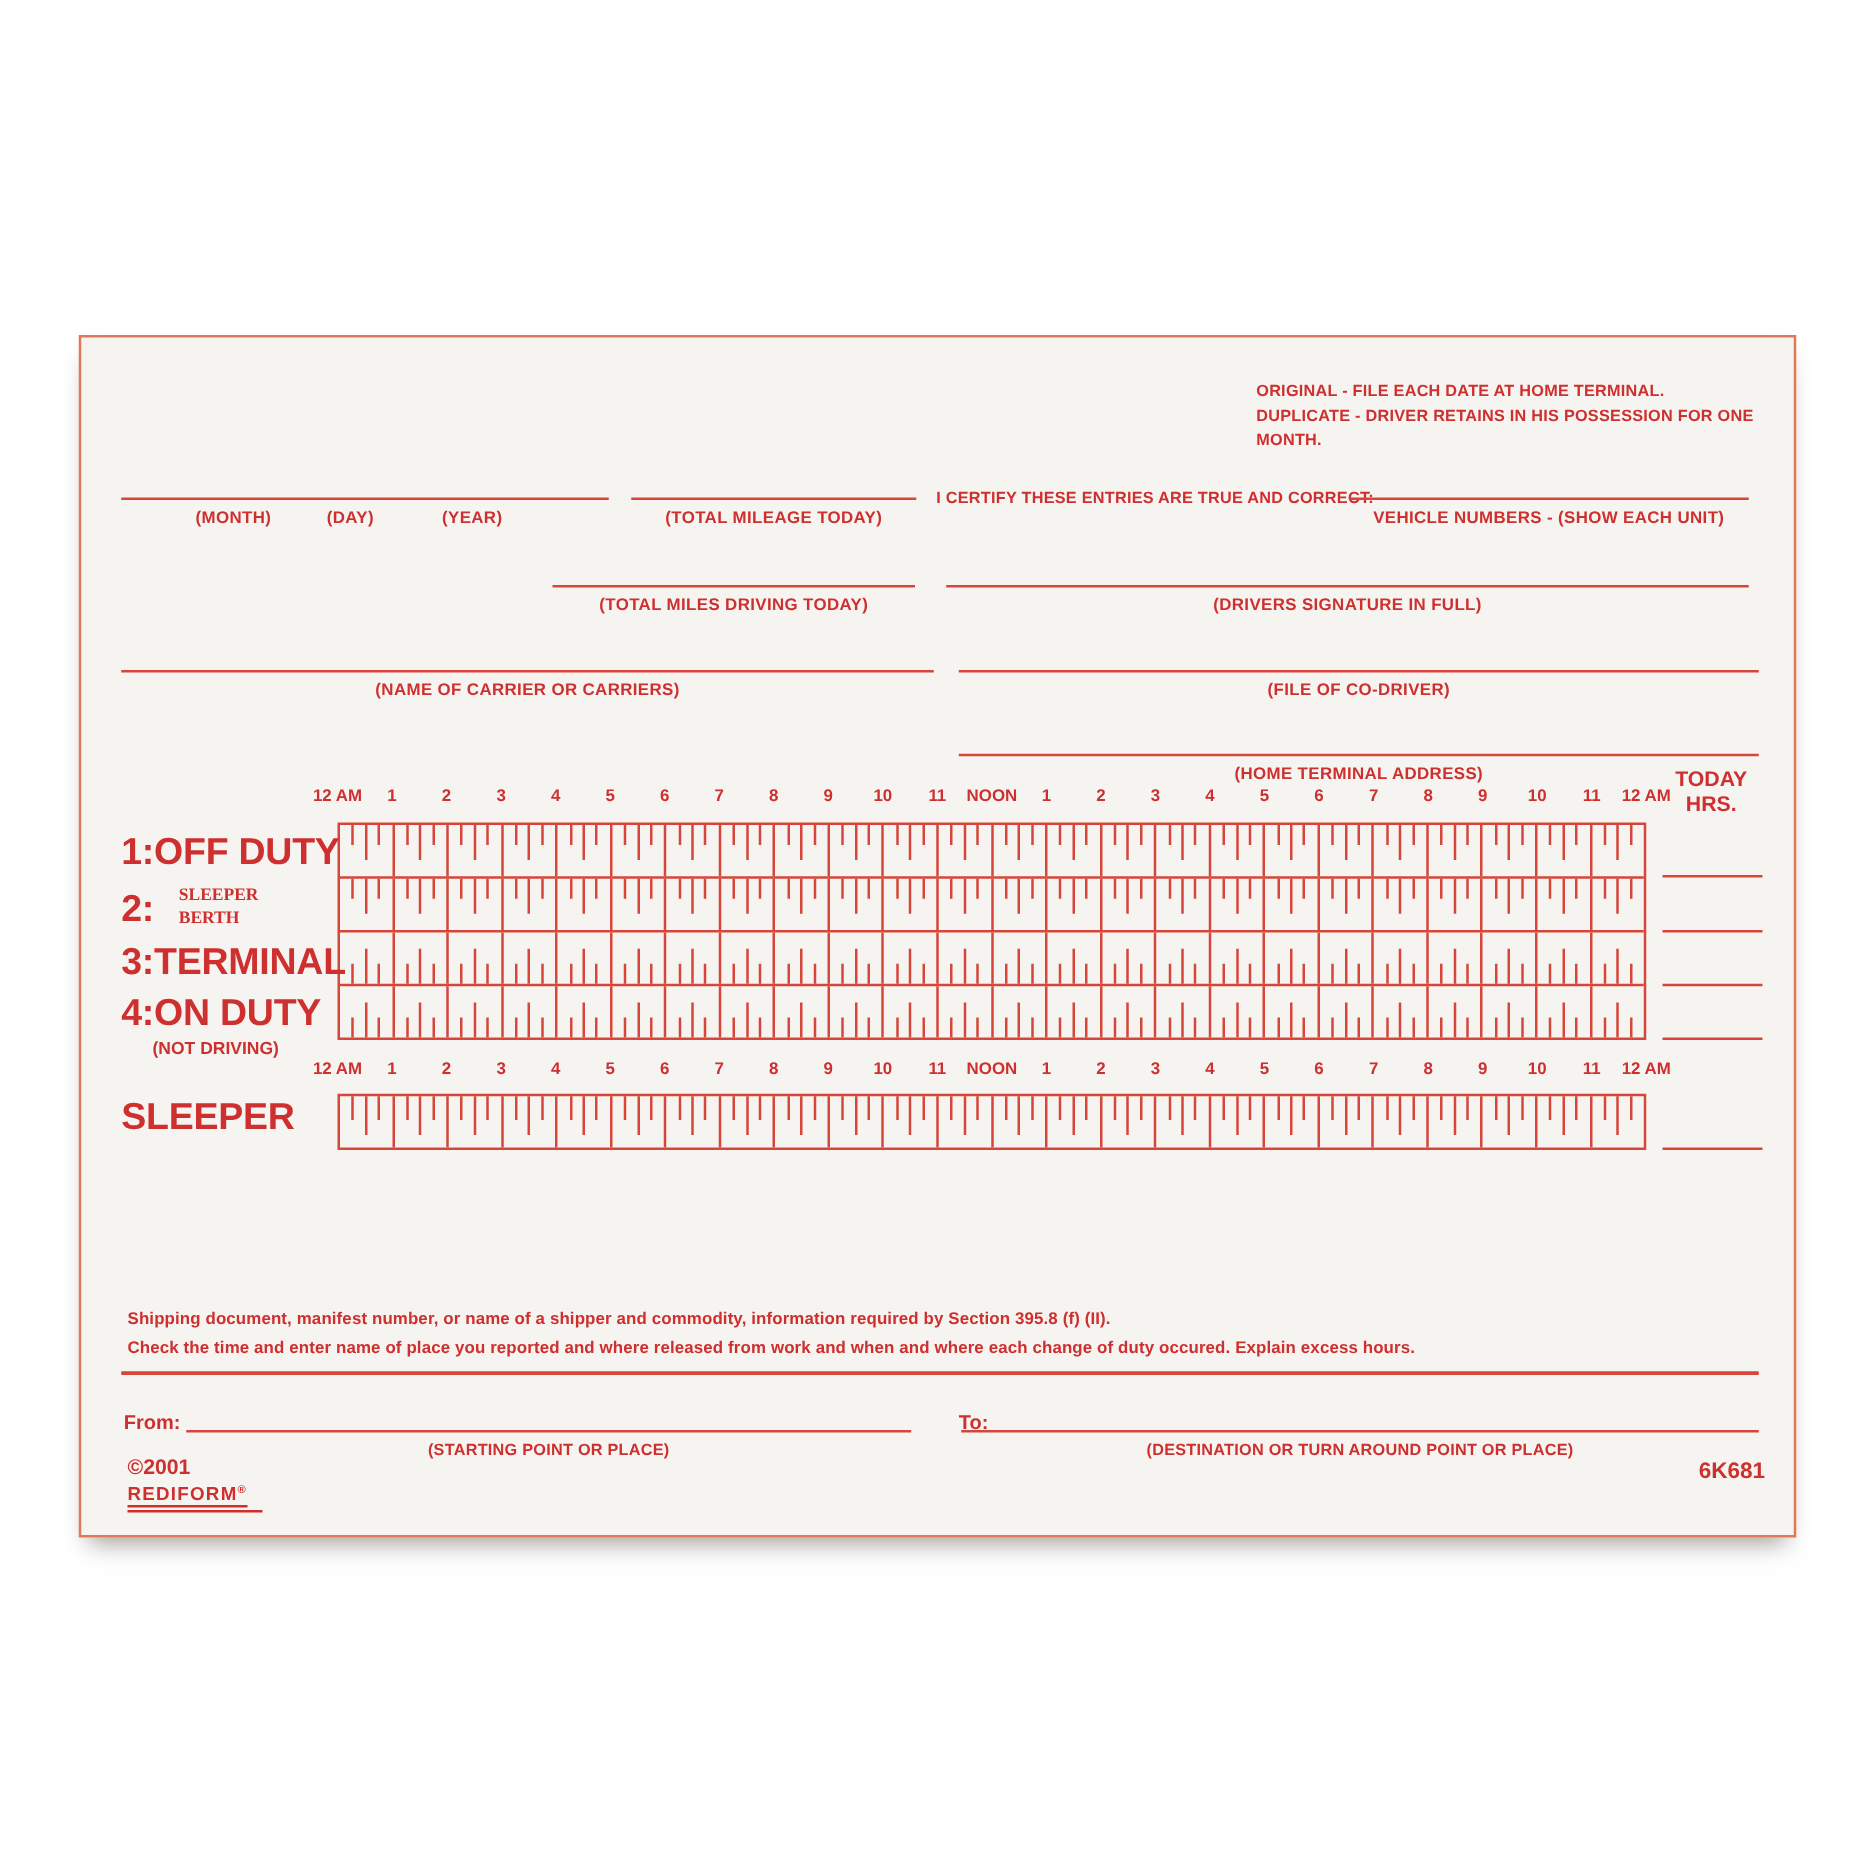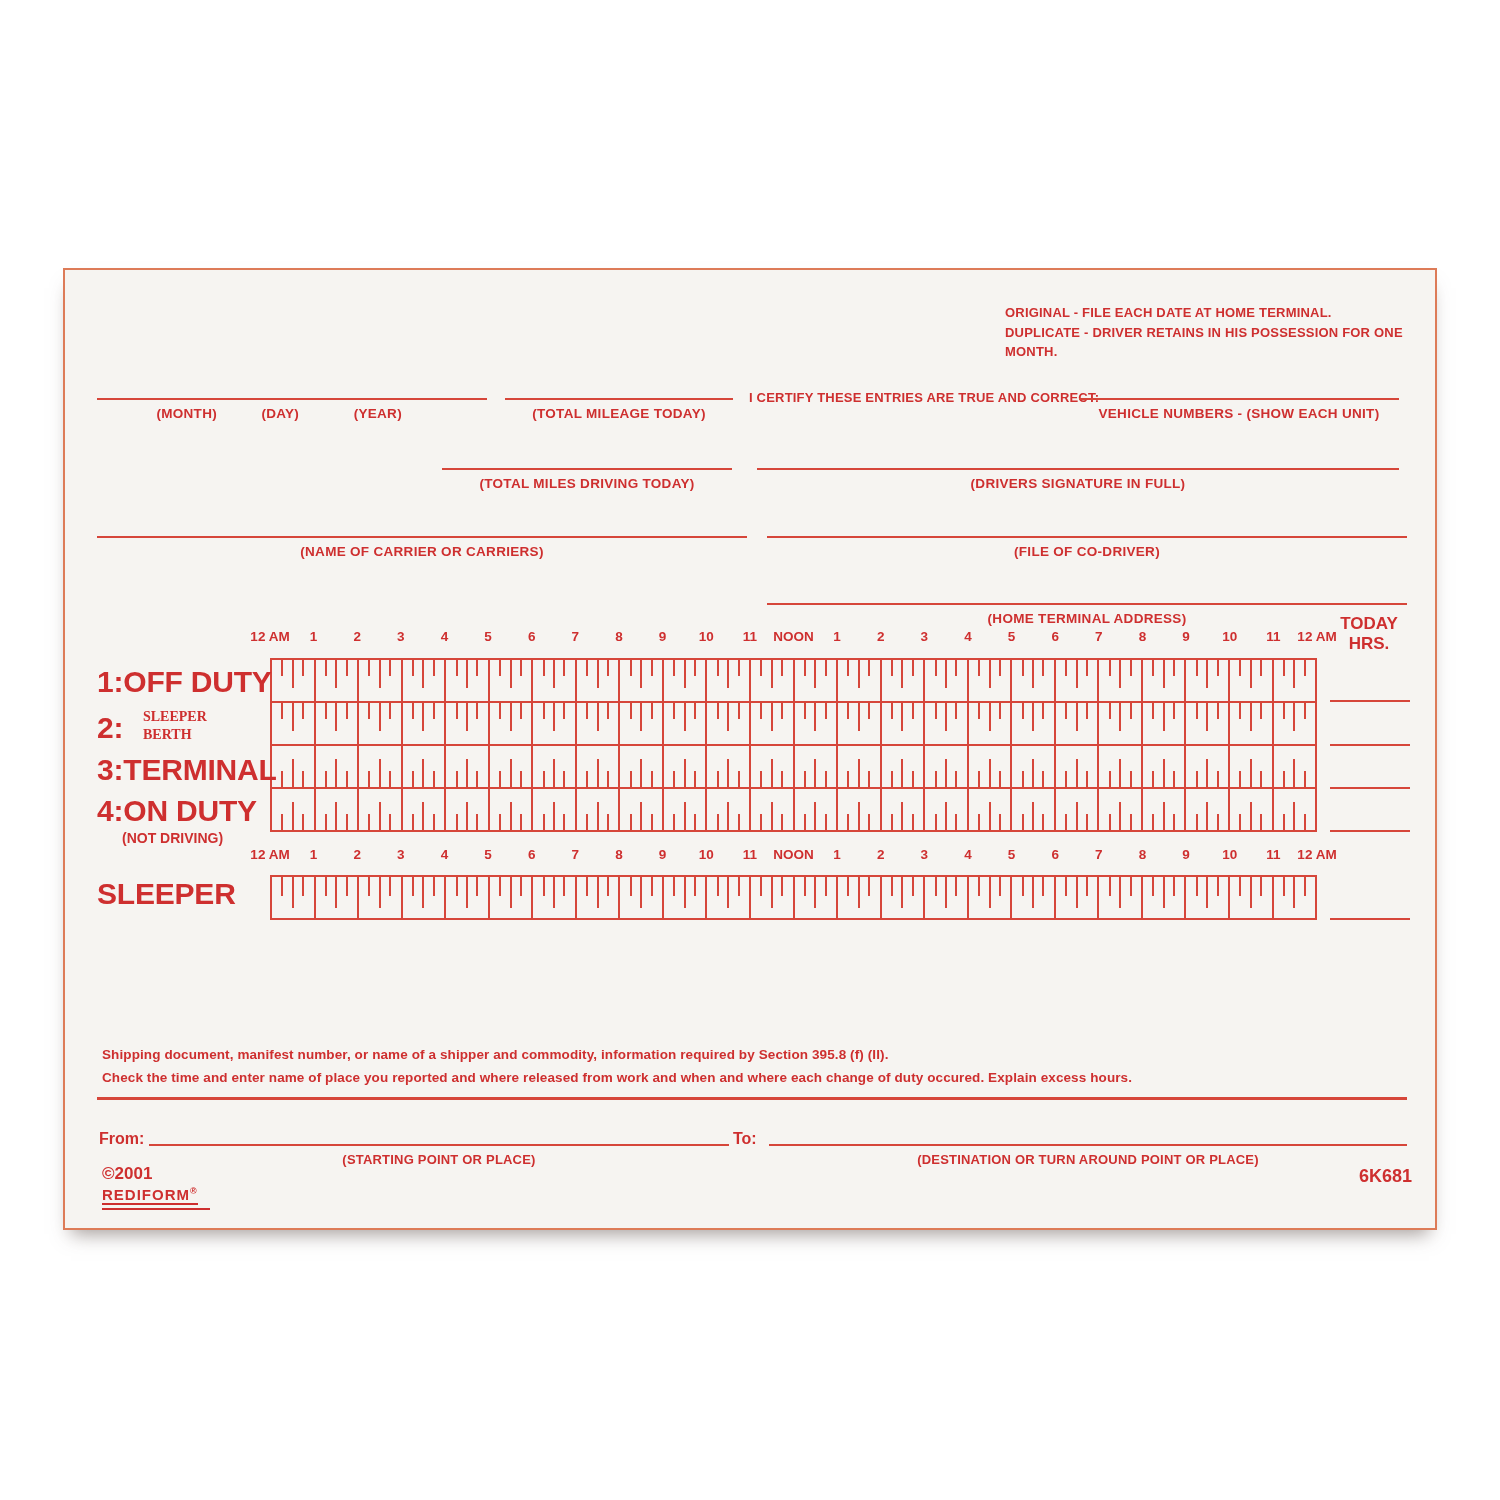--- a/index.html
+++ b/index.html
@@ -816,21 +816,21 @@
 
   <div class="abs notes">
     <div>Shipping document, manifest number, or name of a shipper and commodity, information required by Section 395.8 (f) (II).</div>
     <div>Check the time and enter name of place you reported and where released from work and when and where each change of duty occured.  Explain excess hours.</div>
   </div>
   <div class="abs separator"></div>
 
   <div class="abs ft-label" style="left:34px;top:860px;">From:</div>
   <div class="abs ft-line" style="left:84px;top:874px;width:580px;"></div>
   <div class="abs ft-sub" style="left:84px;top:882px;width:580px;">(STARTING POINT OR PLACE)</div>
-  <div class="abs ft-label" style="left:668px;top:860px;">To:</div>
+  <div class="abs ft-label" style="left:702px;top:860px;">To:</div>
   <div class="abs ft-line" style="left:704px;top:874px;width:638px;"></div>
   <div class="abs ft-sub" style="left:704px;top:882px;width:638px;">(DESTINATION OR TURN AROUND POINT OR PLACE)</div>
 
   <div class="abs copyright">©2001</div>
   <div class="abs" style="left:37px;top:916px;">
     <span class="brand"><span>REDIFORM</span><span class="reg">®</span></span>
   </div>
   <div class="abs brand-tagline"></div>
   <div class="abs form-number">6K681</div>
 

